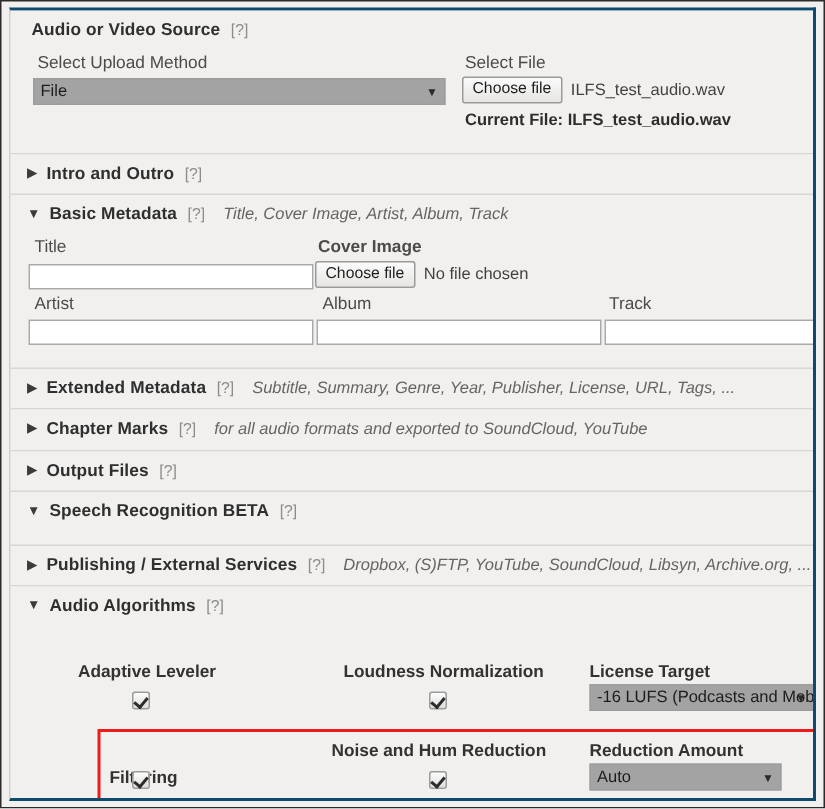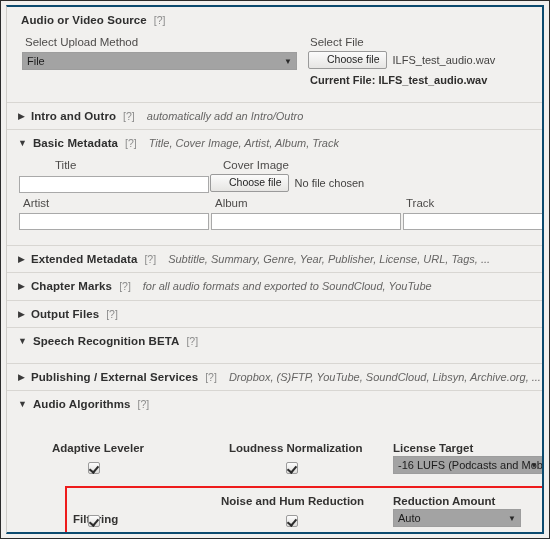--- a/index.html
+++ b/index.html
@@ -126,21 +126,21 @@
     font-size: 8px;
     color: #2a2a2a;
     line-height: 18px;
   }
 
   
   .filebtn {
     display: inline-block;
     font-size: 10.5px;
     font-family: "Liberation Sans", sans-serif;
-    padding: 1px 6px 2px 18px;
+    padding: 1px 6px 2px 6px;
     border: 1px solid #9a9a9a;
     border-radius: 2px;
     background: linear-gradient(#fbfbfb, #e6e5e3);
     color: #1d1d1d;
     line-height: 13px;
     vertical-align: middle;
   }
   .fname {
     font-size: 11px;
     color: #434241;
@@ -179,23 +179,23 @@
 
   
   .src-body { position: relative; height: 58px; }
   .src-upload-label { position: absolute; left: 18px; top: 2px; }
   .src-sel { position: absolute; left: 15px; top: 18px; width: 275px; }
   .src-file-label { position: absolute; left: 303px; top: 2px; }
   .src-file-row { position: absolute; left: 301px; top: 17px; }
   .src-cur { position: absolute; left: 303px; top: 40px; }
 
   .meta-body { position: relative; height: 78px; }
-  .m-title-l { position: absolute; left: 16px; top: 2px; margin-left: 32px; }
+  .m-title-l { position: absolute; left: 16px; top: 2px; }
   .m-title-i { position: absolute; left: 12px; top: 19px; width: 190px; }
-  .m-cover-l { position: absolute; left: 216px; top: 2px; }
+  .m-cover-l { position: absolute; left: 205px; top: 2px; font-weight: bold; }
   .m-cover-r { position: absolute; left: 203px; top: 17px; }
   .m-artist-l { position: absolute; left: 16px; top: 40px; }
   .m-artist-i { position: absolute; left: 12px; top: 56px; width: 190px; }
   .m-album-l { position: absolute; left: 208px; top: 40px; }
   .m-album-i { position: absolute; left: 204px; top: 56px; width: 190px; }
   .m-track-l { position: absolute; left: 399px; top: 40px; }
   .m-track-i { position: absolute; left: 396px; top: 56px; width: 190px; }
 
   .speech-body { height: 8px; }
 
@@ -245,21 +245,20 @@
       </div>
       <span class="curfile src-cur">Current File: ILFS_test_audio.wav</span>
     </div>
   </div>
 
   <div class="section">
     <div class="sec-head">
       <span class="arrow">▶</span>
       <span class="sec-title">Intro and Outro</span>
       <span class="help">[?]</span>
-      <span class="sec-hint">automatically add an Intro/Outro</span>
     </div>
   </div>
 
   <div class="section">
     <div class="sec-head">
       <span class="arrow">▼</span>
       <span class="sec-title">Basic Metadata</span>
       <span class="help">[?]</span>
       <span class="sec-hint">Title, Cover Image, Artist, Album, Track</span>
     </div>

